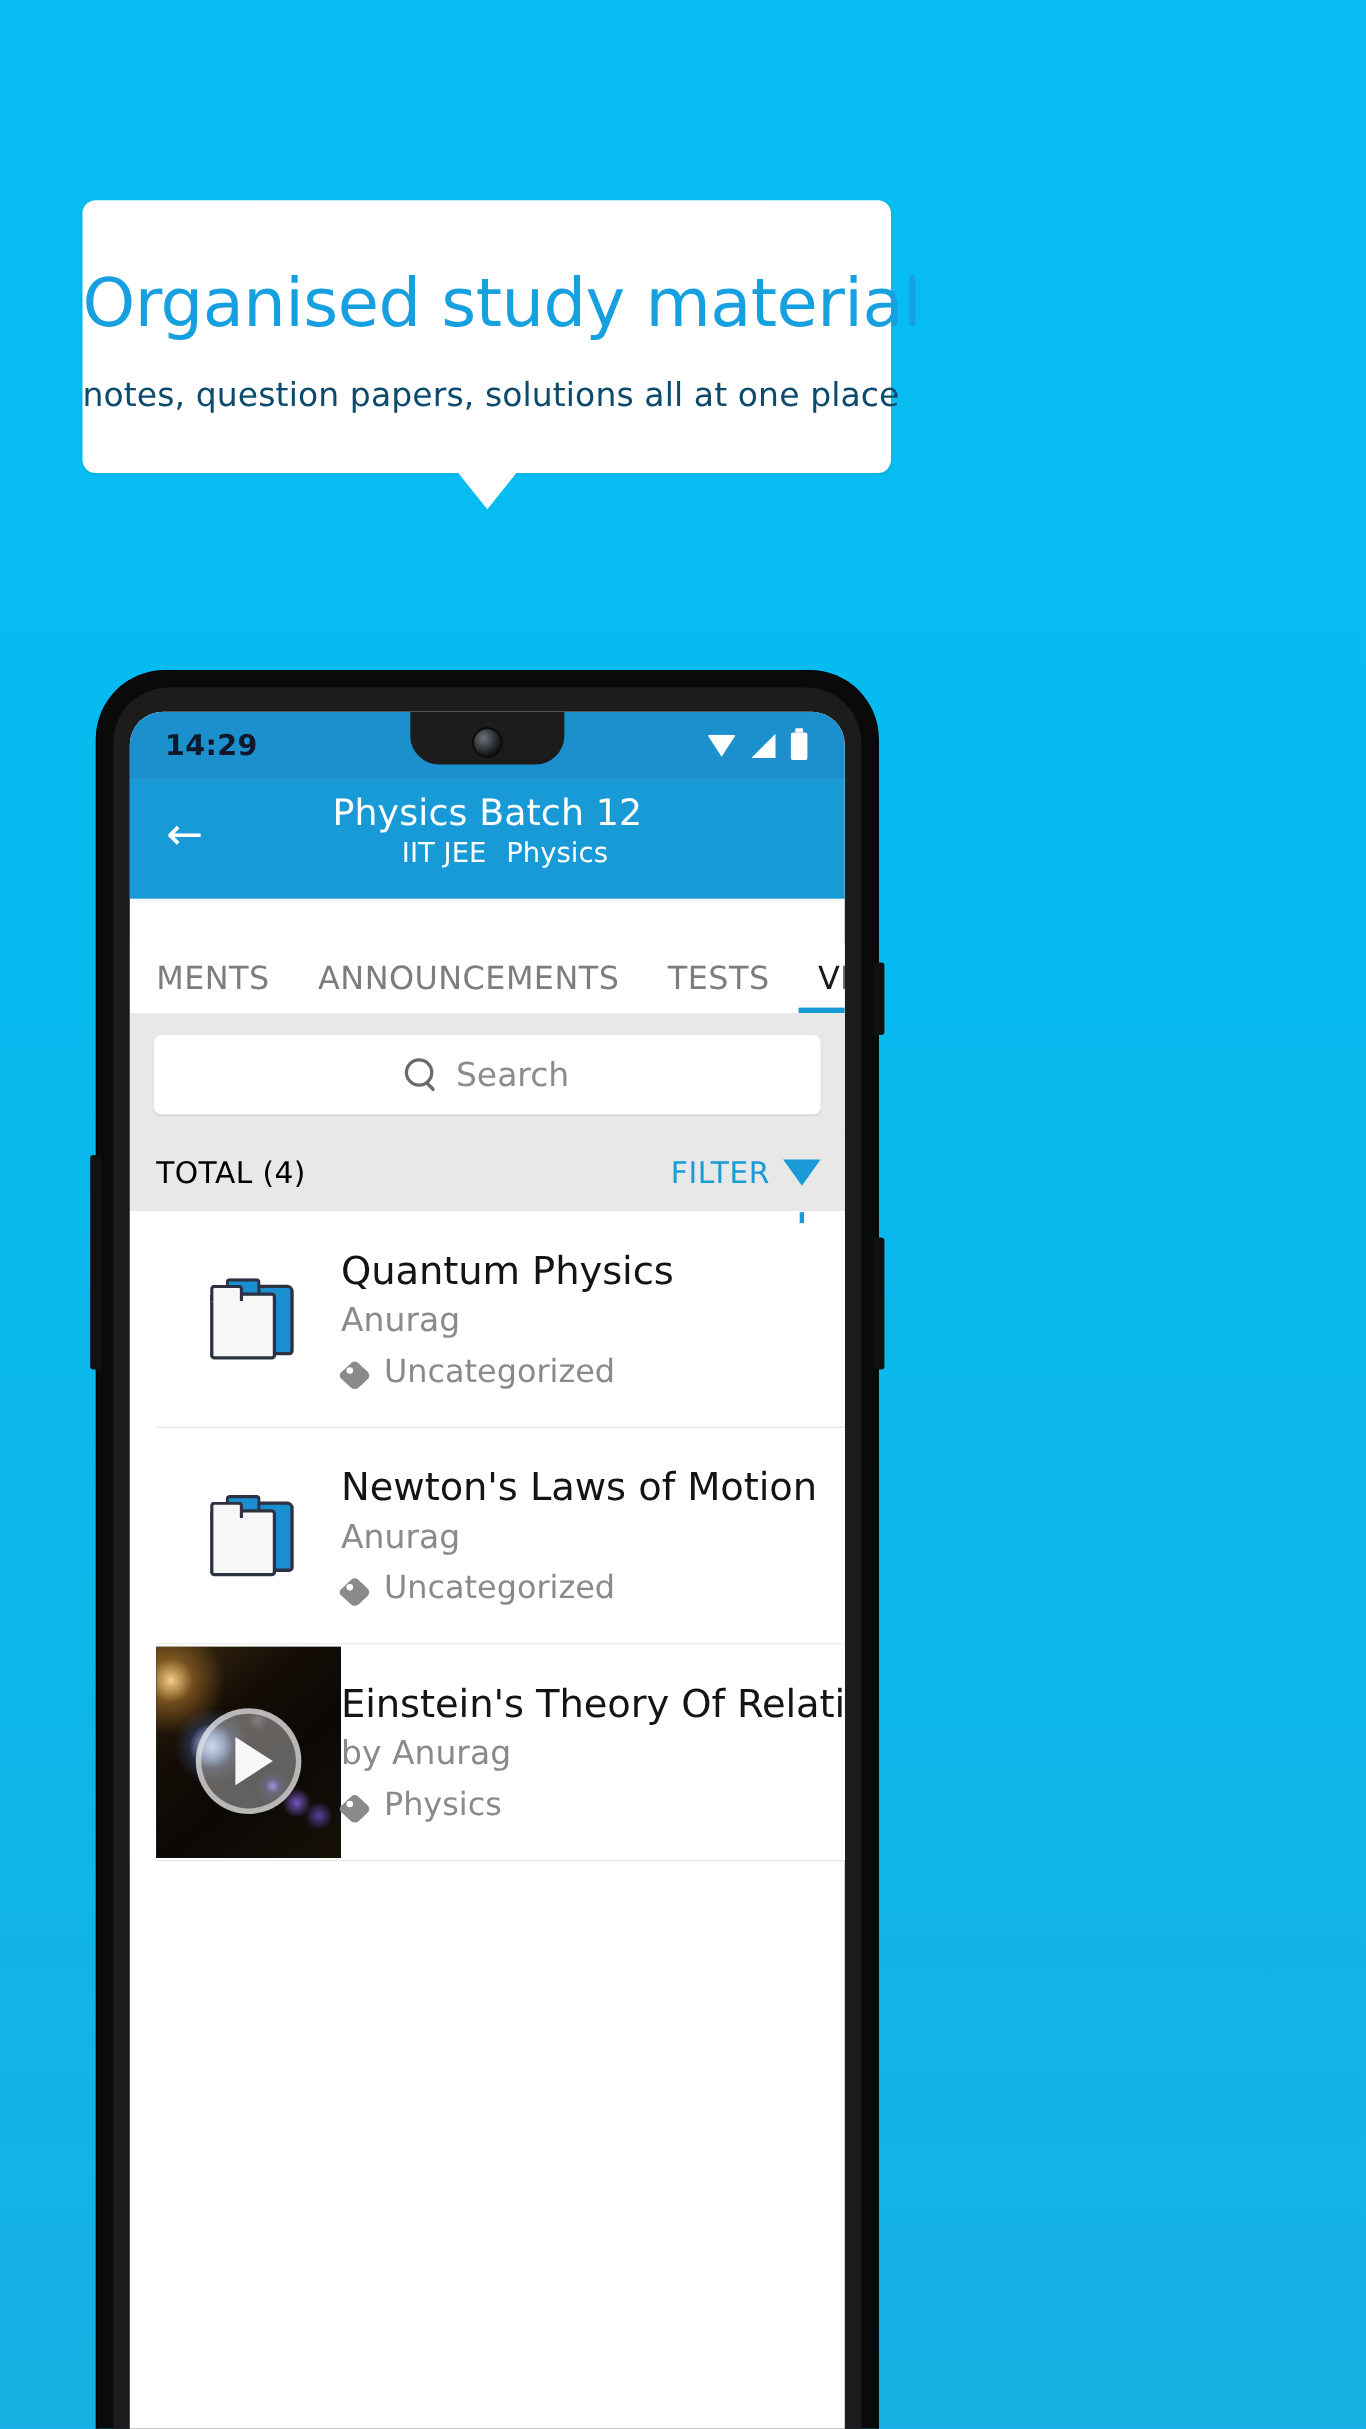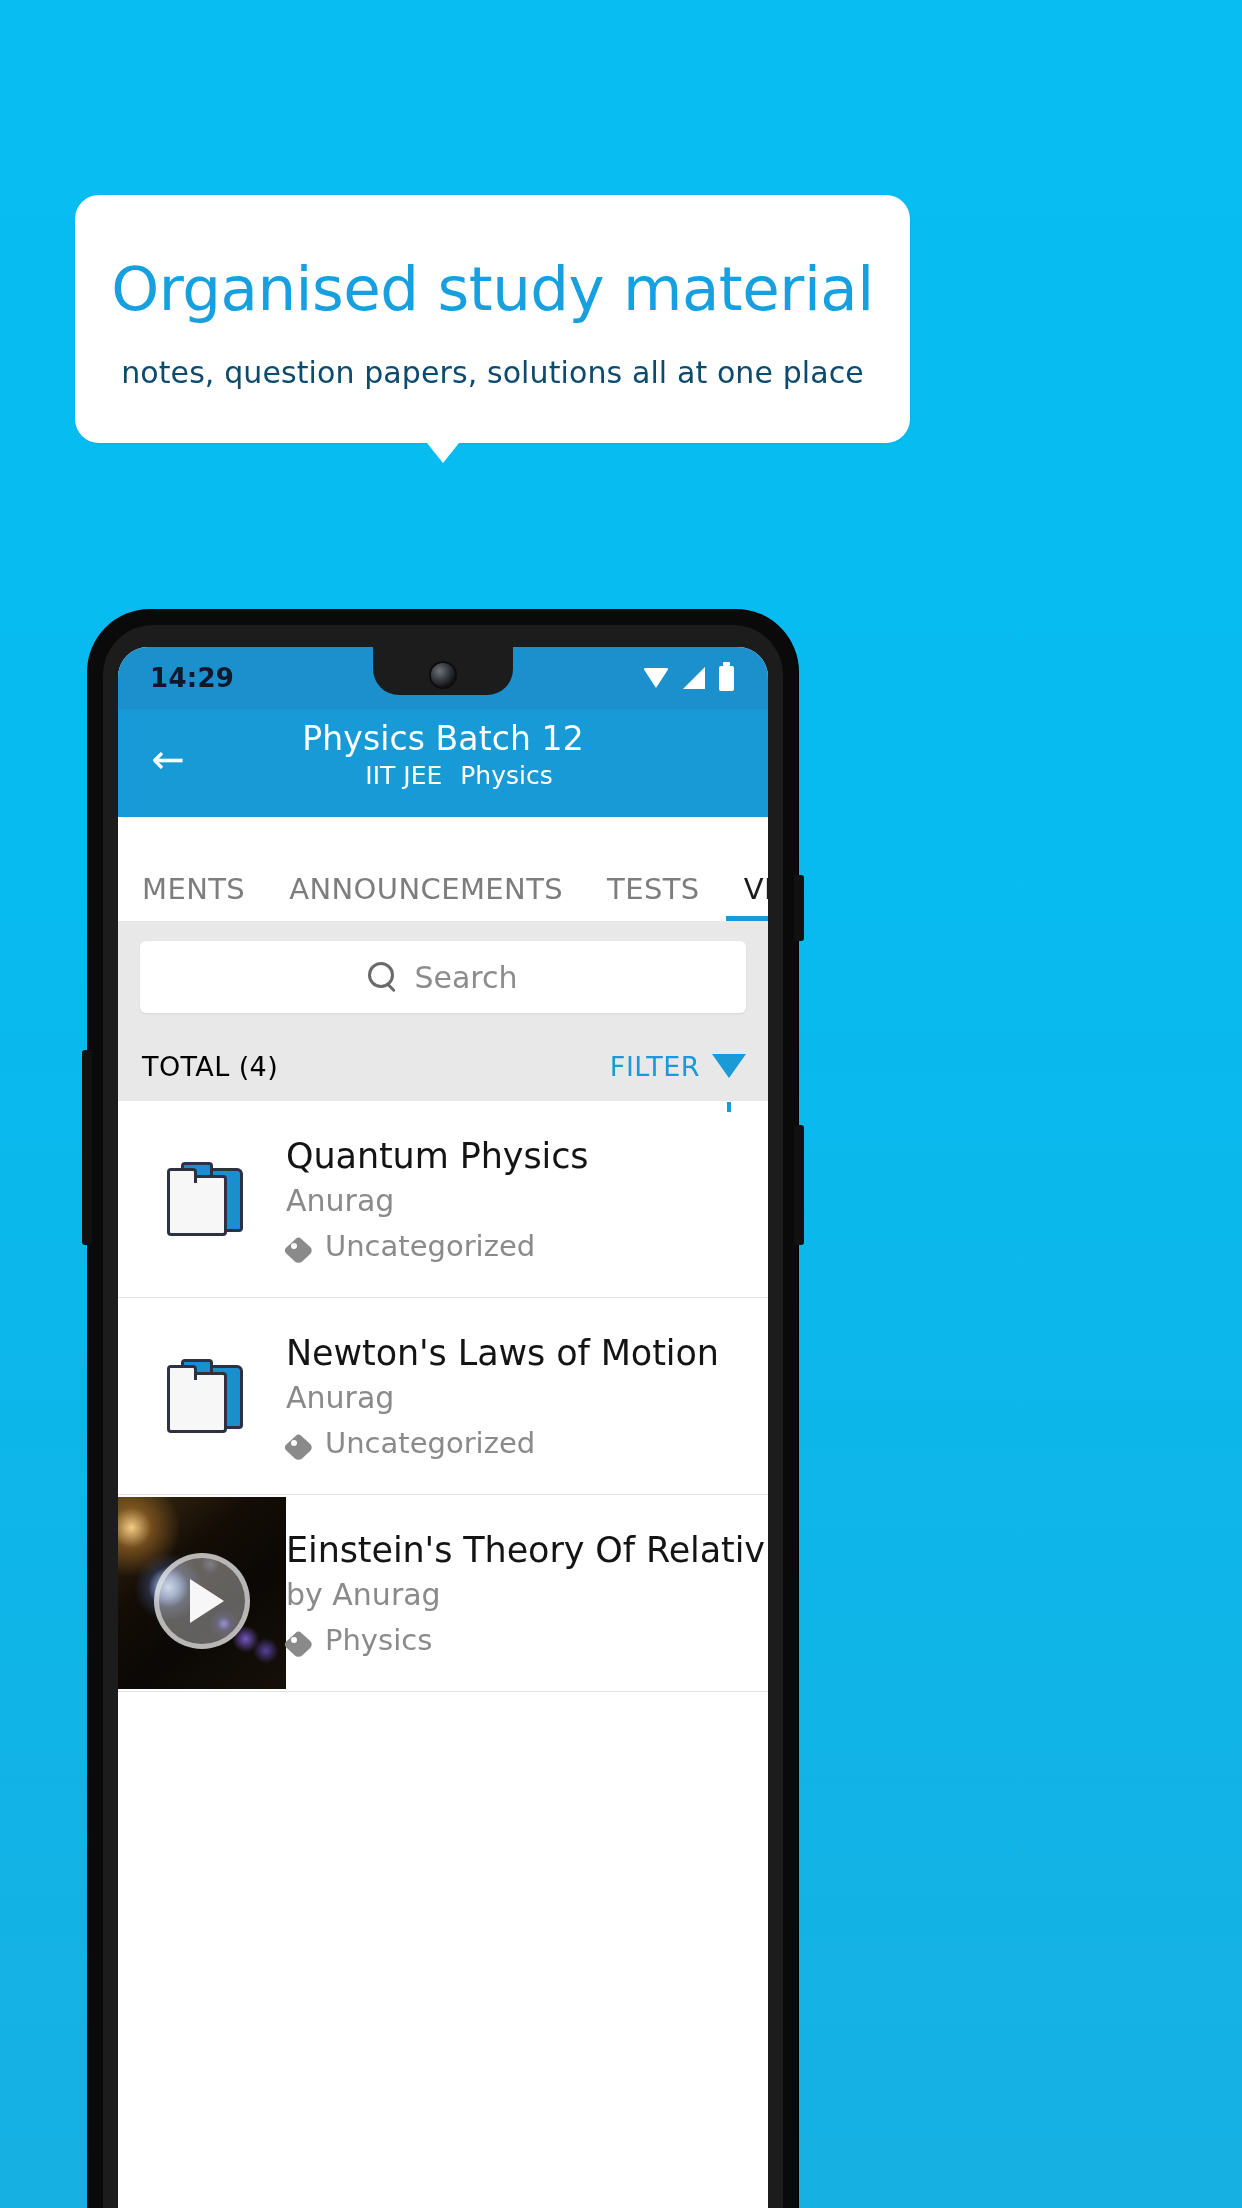--- a/index.html
+++ b/index.html
@@ -11,22 +11,22 @@
   #stage{position:relative;width:1242px;height:2208px;overflow:hidden;}
 
   
   .bg{
     position:absolute;inset:0;
     background:linear-gradient(180deg,#07bdf2 0%,#07bbf0 38%,#0fb5e8 72%,#17b0e3 100%);
   }
 
   
   .bubble{
-    position:absolute;left:75px;top:195px;width:835px;height:248px;
-    background:#ffffff;border-radius:24px;
+    position:absolute;left:75px;top:182px;width:735px;height:248px;
+    background:#ffffff;border-radius:12px;
     box-shadow:0 1px 3px rgba(0,0,0,.06);
   }
   .bubble-tail{
     position:absolute;left:411px;top:423px;width:0;height:0;
     border-left:32px solid transparent;border-right:32px solid transparent;
     border-top:40px solid #ffffff;
   }
   .bubble-title{
     position:absolute;left:0;right:0;top:58px;
     text-align:center;color:#17a0df;
@@ -173,21 +173,21 @@
   .filter-label{color:#1a9ad6;font-size:27px;letter-spacing:.5px;}
   .filter-ico{
     width:0;height:0;border-left:17px solid transparent;border-right:17px solid transparent;
     border-top:24px solid #1a9ad6;position:relative;
   }
   .filter-ico::after{
     content:"";position:absolute;left:-2px;top:24px;width:4px;height:10px;background:#1a9ad6;
   }
 
   
-  .list{background:#fff;}
+  .list{background:#fff;padding-left:24px;}
   .list-item{
     display:flex;align-items:center;background:#fff;
     border-bottom:1px solid #e3e3e3;min-height:196px;
   }
   .item-folder{
     width:168px;flex:none;display:flex;align-items:center;justify-content:center;
   }
   .folder-ico{position:relative;width:70px;height:62px;}
   .folder-back{
     position:absolute;left:14px;top:0;width:56px;height:58px;

